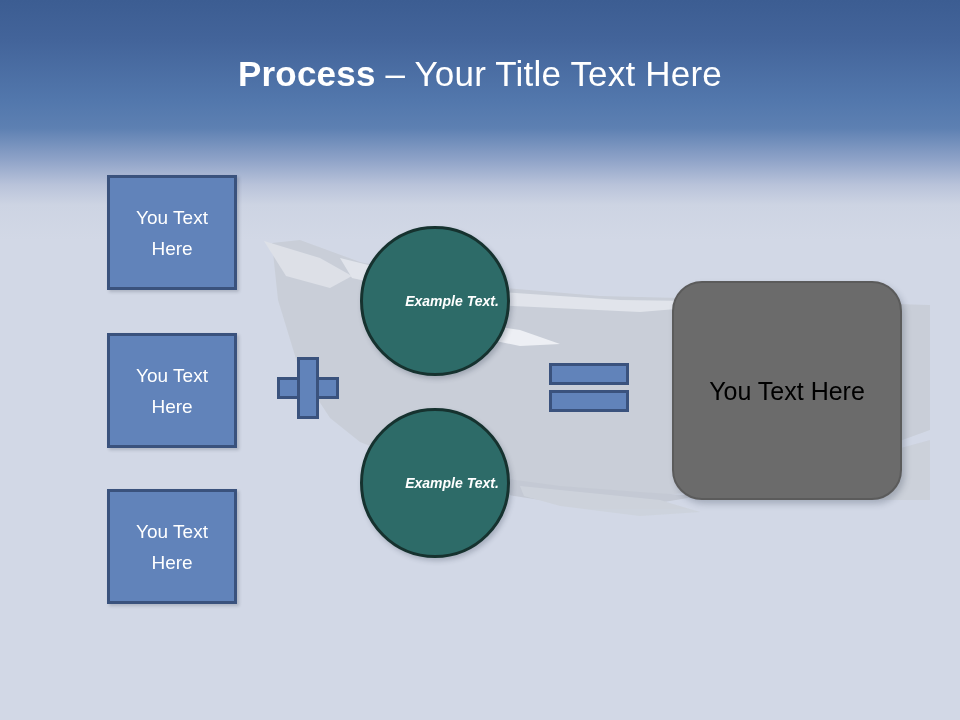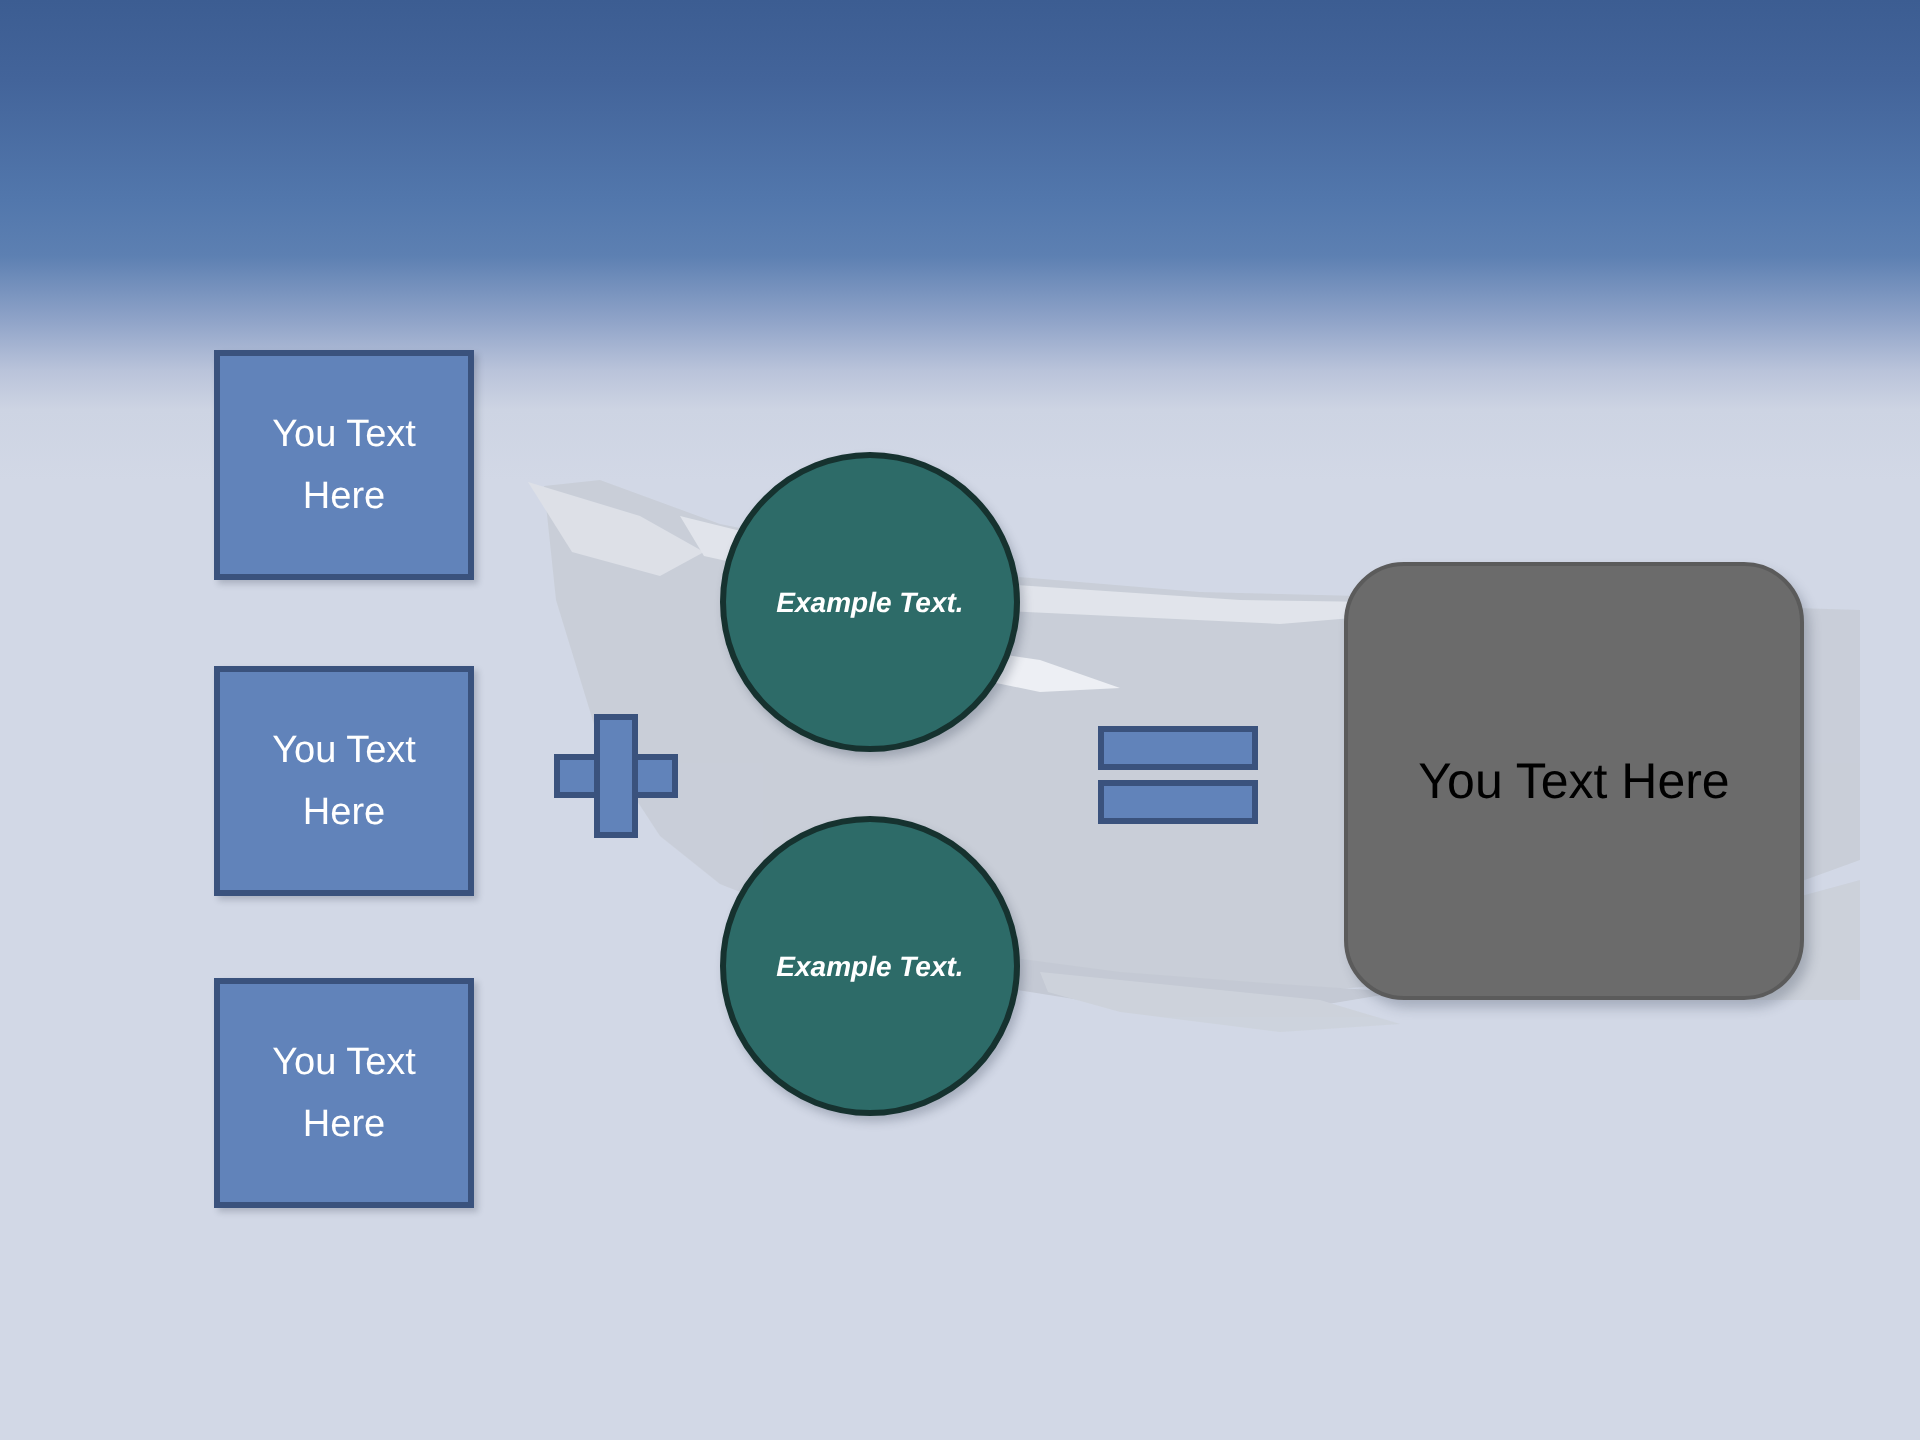--- a/index.html
+++ b/index.html
@@ -117,21 +117,21 @@
     background: #2d6b68;
     border: 3px solid #16322f;
     color: #ffffff;
     font-size: 14px;
     font-weight: bold;
     font-style: italic;
     line-height: 25px;
     text-align: center;
     display: flex;
     align-items: center;
-    justify-content: center;
+    justify-content: flex-end;
     box-shadow: 2px 3px 5px rgba(40,50,70,0.25);
   }
   .circle-1 { left: 360px; top: 226px; }
   .circle-2 { left: 360px; top: 408px; }
   .circle .circle-text { display: block; width: 110px; }
 
   
   .equals {
     position: absolute;
     left: 549px;
@@ -195,20 +195,23 @@
 
         <path d="M398 452 L470 474 L560 486 L640 492 L700 496 L640 506 L540 500
                  L452 486 L404 468 Z" fill="#c2c7d1"></path>
         <path d="M520 486 L600 494 L660 500 L700 512 L640 516 L560 506 L524 496 Z" fill="#cdd2da"></path>
 
         <path d="M820 470 L930 440 L930 500 L840 500 Z" fill="#cbd0d9"></path>
       </g>
     </svg>
   </div>
 
+  <div class="title">
+    <span class="strong">Process</span><span class="light"> – Your Title Text Here</span>
+  </div>
 
   <div class="box box-1">
     <span class="box-text">You Text Here</span>
   </div>
   <div class="box box-2">
     <span class="box-text">You Text Here</span>
   </div>
   <div class="box box-3">
     <span class="box-text">You Text Here</span>
   </div>

